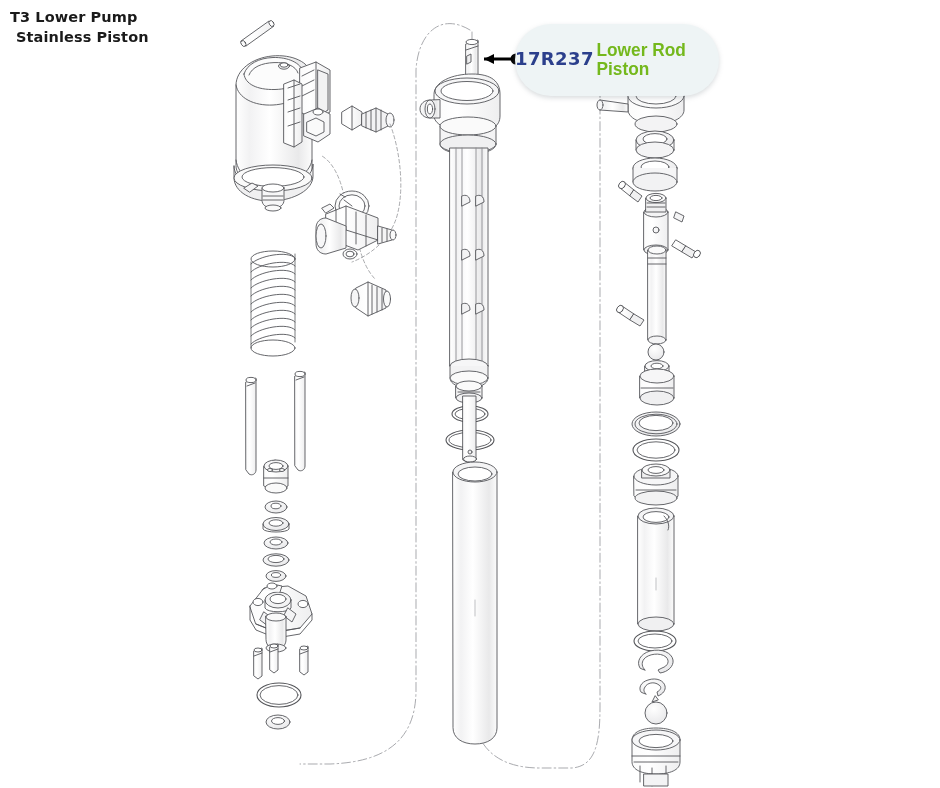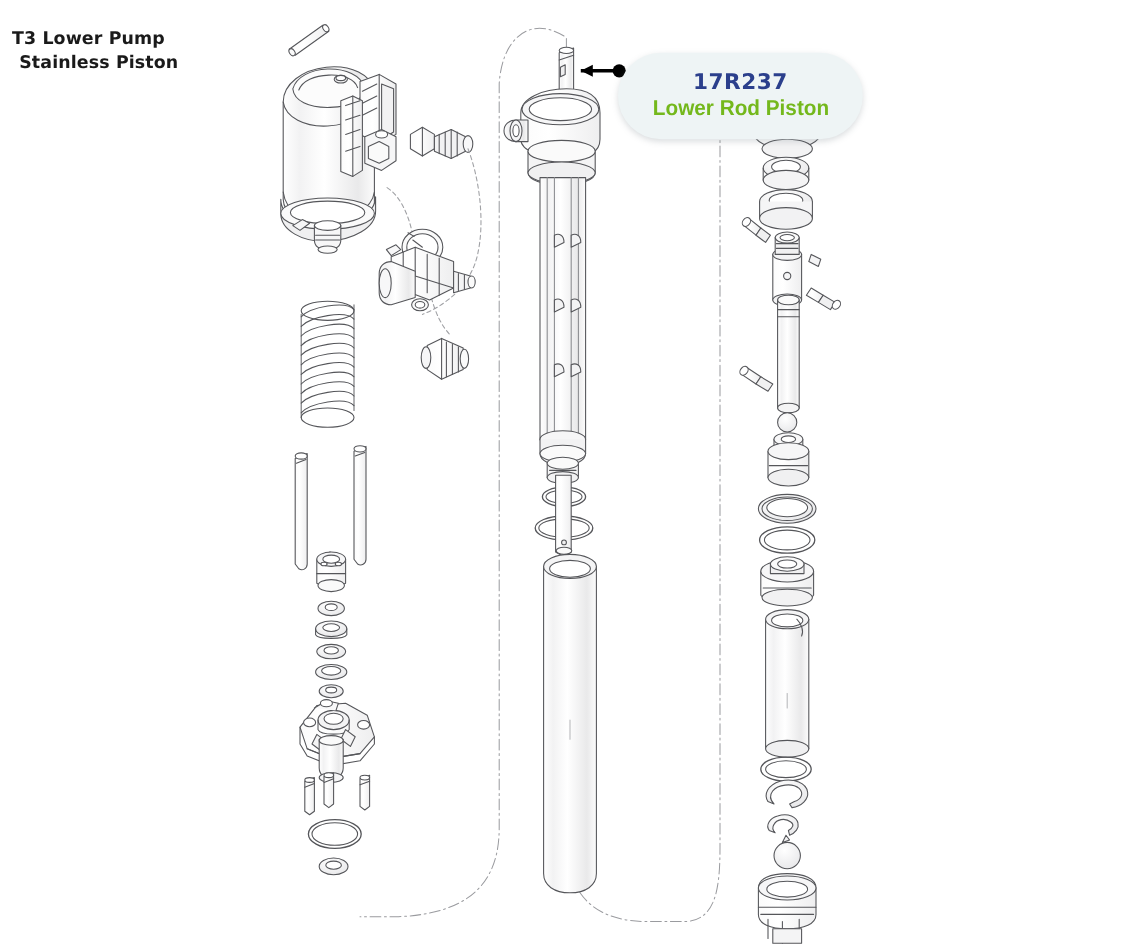--- a/index.html
+++ b/index.html
@@ -18,21 +18,21 @@
   #stage {
     position: relative;
     width: 940px;
     height: 788px;
     background: #ffffff;
   }
   
   #title-block {
     position: absolute;
     left: 10px;
-    top: 24px;
+    top: 8px;
     width: 210px;
     line-height: 1.35;
     user-select: none;
   }
   #title-block .tline {
     font-family: "DejaVu Sans", "Liberation Sans", sans-serif;
     font-size: 14.5px;
     font-weight: 700;
     color: #1a1a1a;
     letter-spacing: 0.1px;
@@ -53,25 +53,24 @@
   #callout {
     position: absolute;
     left: 515px;
     top: 24px;
     width: 204px;
     height: 72px;
     background: #eef4f5;
     border-radius: 36px;
     box-shadow: 0 2px 5px rgba(120,130,135,0.28);
     display: flex;
-    flex-direction: column;
+    flex-direction: row;
     align-items: center;
     justify-content: center;
     z-index: 40;
-    margin-top: 20px;
   }
   #callout .part-number {
     font-family: "DejaVu Sans", "Liberation Sans", sans-serif;
     font-size: 18px;
     font-weight: 700;
     color: #2b3f8c;
     letter-spacing: 0.4px;
     line-height: 1.05;
     margin-bottom: 2px;
   }

